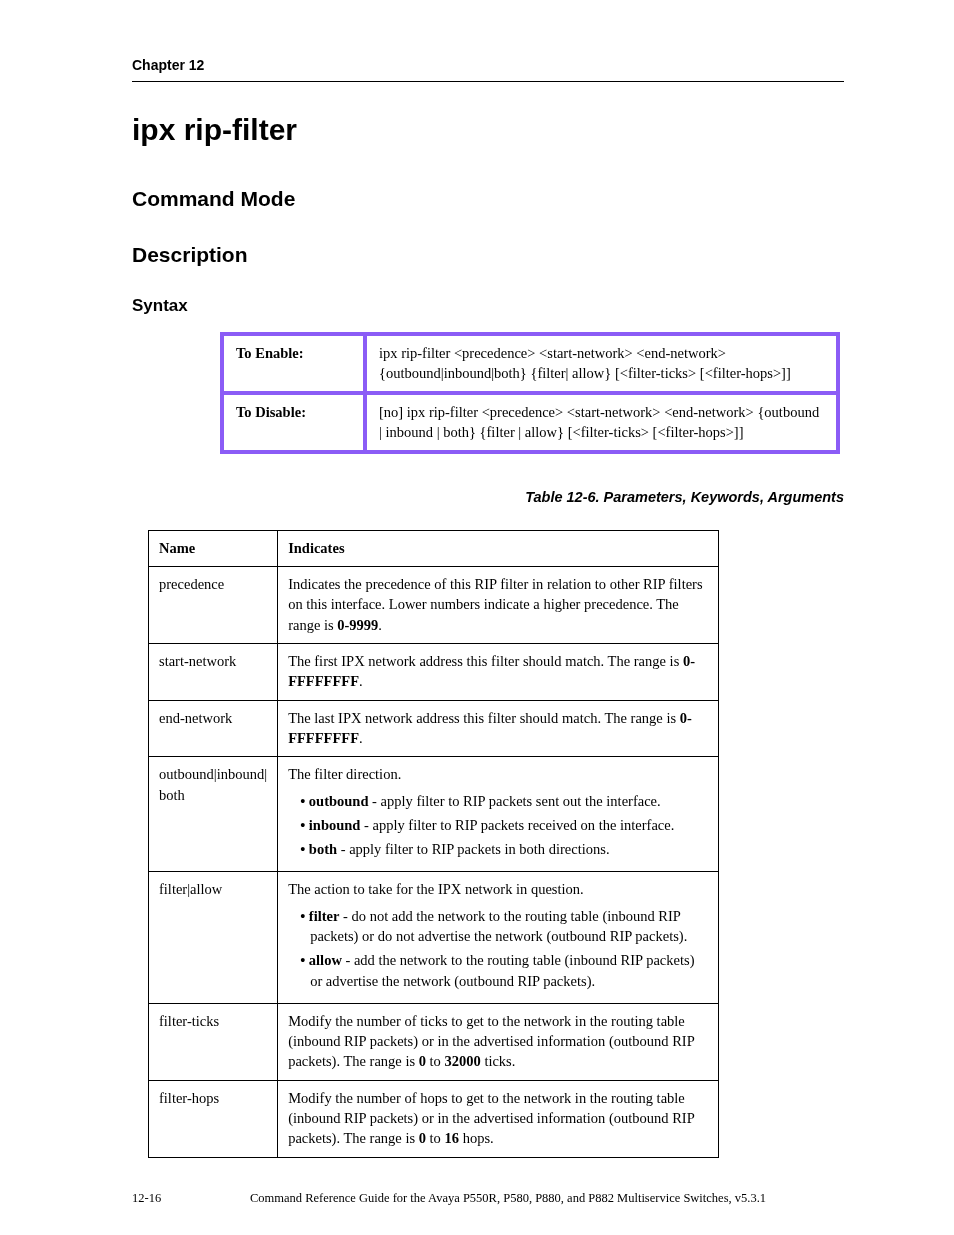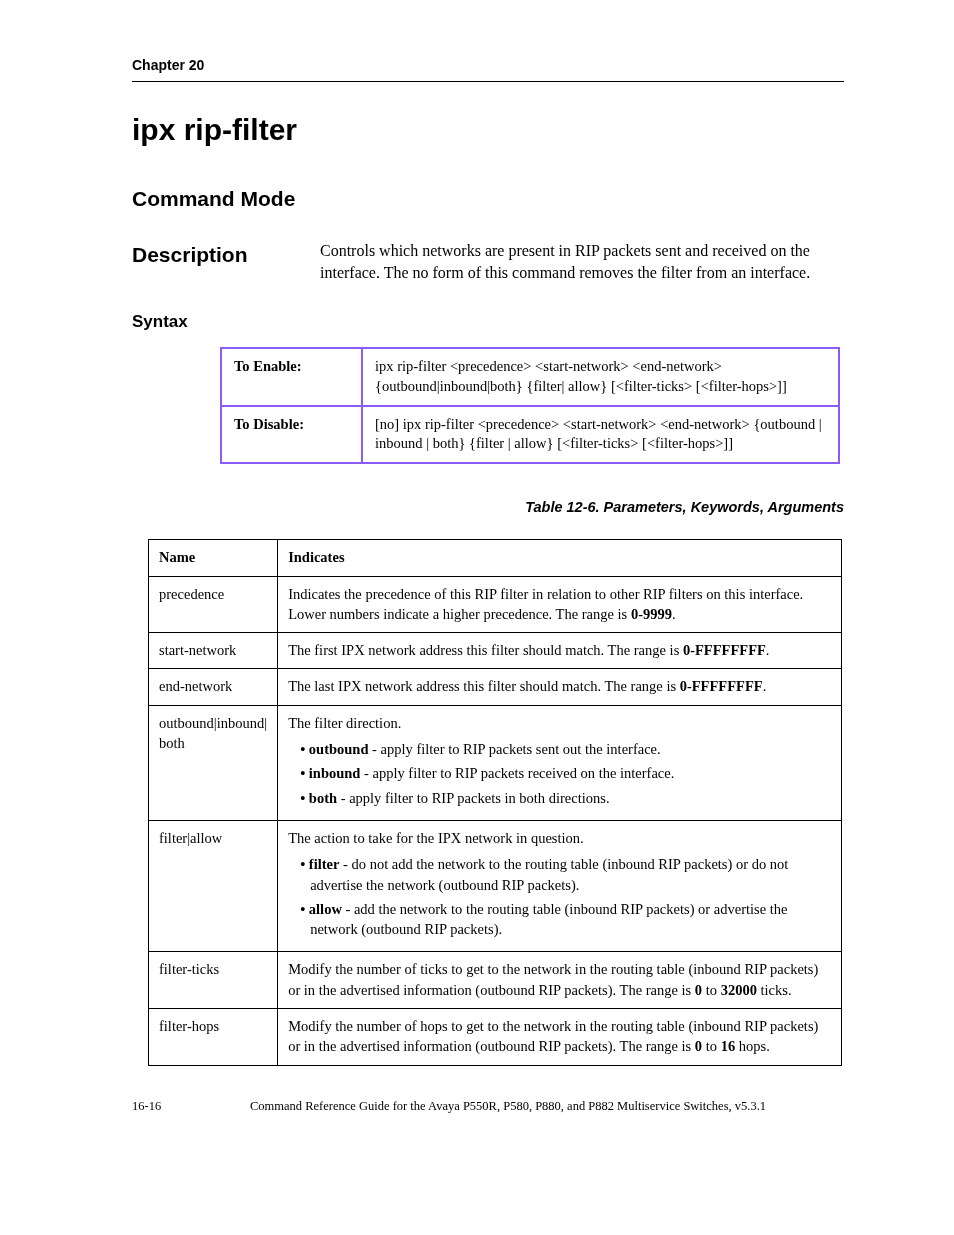--- a/index.html
+++ b/index.html
@@ -52,42 +52,42 @@
     font-size: 17px;
     margin-bottom: 14px;
   }
   .syntax-table {
     border-collapse: collapse;
     width: 620px;
     margin-left: 88px;
     margin-bottom: 34px;
   }
   .syntax-table td {
-    border: 2px solid #8b5cf6;
+    border: 4px solid #8b5cf6;
     padding: 8px 12px;
     vertical-align: top;
     font-size: 14.5px;
     line-height: 1.35;
   }
   .syntax-table td.st-label {
     font-family: Georgia, "Times New Roman", serif;
     font-weight: bold;
     width: 115px;
   }
   .table-caption {
     font-family: "Segoe UI", Arial, sans-serif;
     font-weight: bold;
     font-style: italic;
     font-size: 14.5px;
     text-align: right;
     margin: 0 0 22px 0;
   }
   .param-table {
     border-collapse: collapse;
-    width: 694px;
+    width: 571px;
     margin-left: 16px;
     margin-bottom: 32px;
   }
   .param-table th, .param-table td {
     border: 1px solid #000;
     padding: 7px 10px 8px 10px;
     vertical-align: top;
     text-align: left;
     font-size: 14.5px;
     line-height: 1.4;
@@ -107,32 +107,31 @@
     font-size: 12.5px;
     display: flex;
   }
   .footer .pnum { width: 118px; }
   .footer .ftext { flex: 1; }
   b, strong { font-weight: bold; }
 </style>
 </head>
 <body>
 
-<div class="header-line">Chapter 20</div>
+<div class="header-line">Chapter 12</div>
 <hr class="rule">
 
 <h1>ipx rip-filter</h1>
 
 <div class="section-row">
   <div class="section-label">Command Mode</div>
 </div>
 
 <div class="section-row">
   <div class="section-label">Description</div>
-  <div class="section-body">Controls which networks are present in RIP packets sent and received on the interface. The no form of this command removes the filter from an interface.</div>
 </div>
 
 <div class="syntax-heading">Syntax</div>
 
 <table class="syntax-table">
   <tbody>
       <tr>
     <td class="st-label">To Enable:</td>
     <td>ipx rip-filter &lt;precedence&gt; &lt;start-network&gt; &lt;end-network&gt; {outbound|inbound|both} {filter| allow} [&lt;filter-ticks&gt; [&lt;filter-hops&gt;]]</td>
   </tr>
@@ -202,15 +201,15 @@
   <tr>
     <td class="col-name">filter-hops</td>
     <td>
       <span>Modify the number of hops to get to the network in the routing table (inbound RIP packets) or in the advertised information (outbound RIP packets). The range is </span><b>0</b><span> to </span><b>16</b><span> hops.</span>
     </td>
   </tr>
 </tbody>
   </table>
 
 <div class="footer">
-  <div class="pnum">16-16</div>
+  <div class="pnum">12-16</div>
   <div class="ftext">Command Reference Guide for the Avaya P550R, P580, P880, and P882 Multiservice Switches, v5.3.1</div>
 </div>
 
 </body></html>

